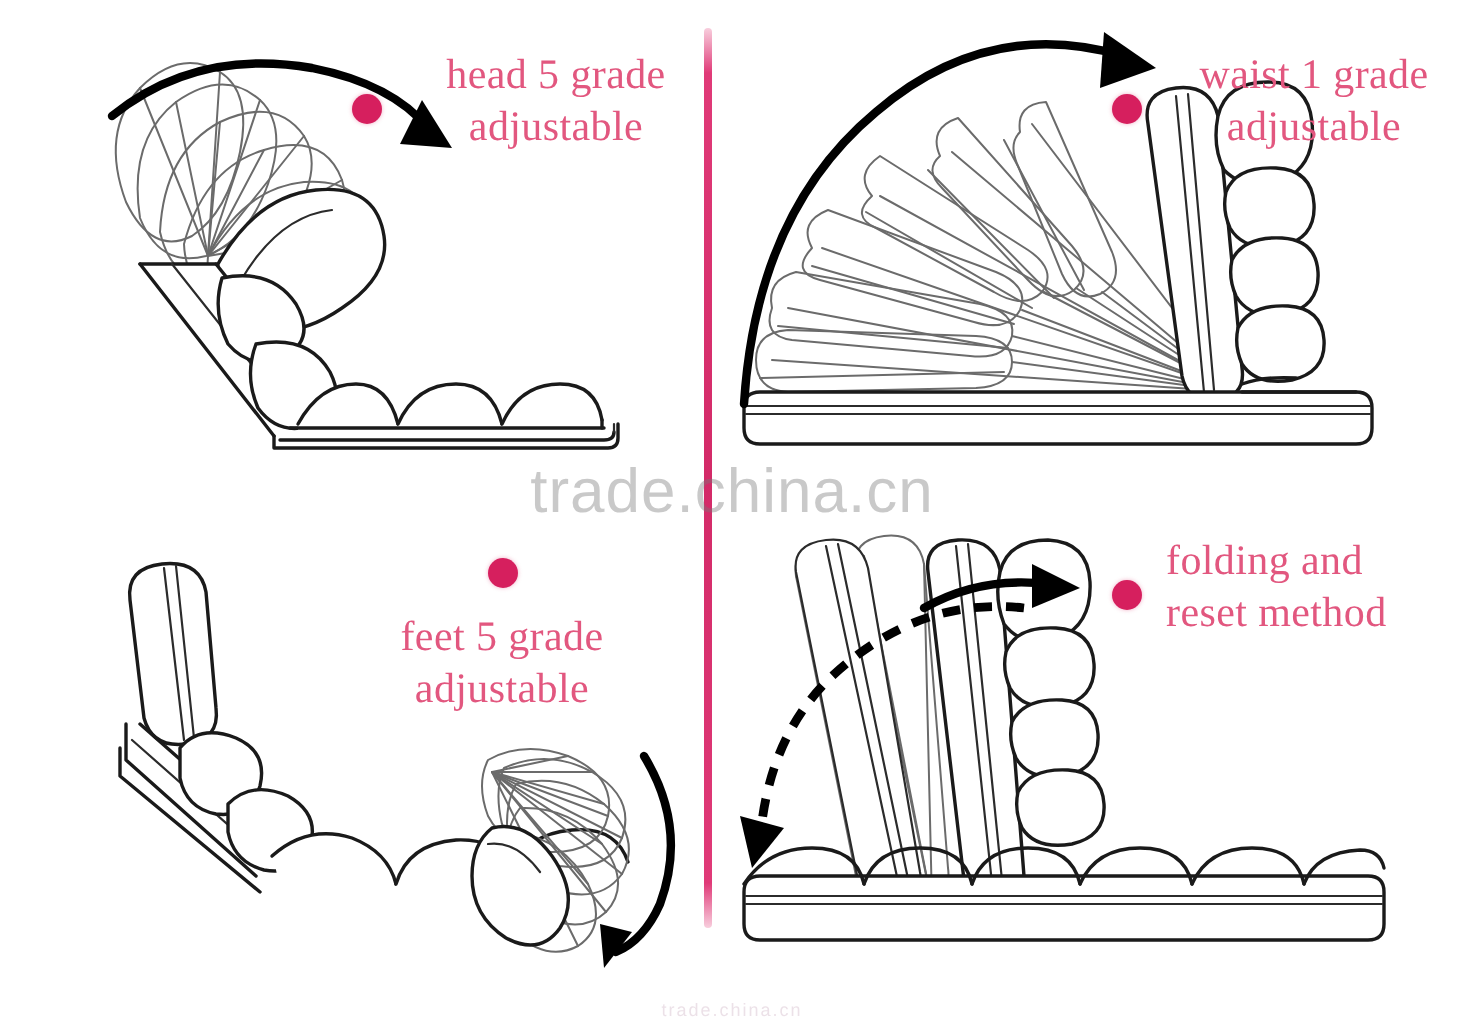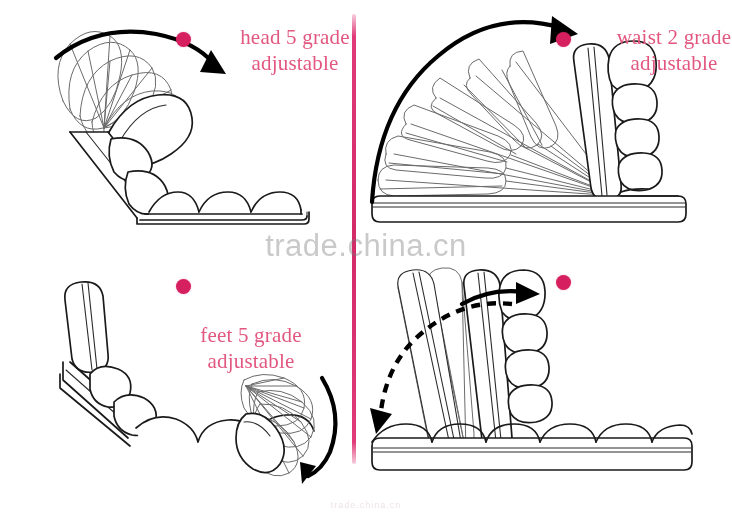--- a/index.html
+++ b/index.html
@@ -31,22 +31,22 @@
         #d32a68 50%,
         #e03a78 95%,
         rgba(226,60,120,0.25) 100%);
     border-radius: 3px;
   }
 
   
   .label-block {
     position: absolute;
     display: flex;
-    align-items: flex-start;
-    gap: 29px;
+    align-items: center;
+    gap: 12px;
   }
   .bullet {
     width: 15px;
     height: 15px;
     border-radius: 50%;
     background: #d61f5e;
     flex: 0 0 auto;
     margin-top: 7px;
     box-shadow: 0 0 2px rgba(214,31,94,0.35);
   }
@@ -352,30 +352,32 @@
   </div>
 
   <div class="label-block lbl-head">
     <span class="bullet"></span>
     <span class="label-text">head 5 grade
 adjustable</span>
   </div>
 
   <div class="label-block lbl-waist">
     <span class="bullet"></span>
-    <span class="label-text">waist 2 grade
+    <span class="label-text">waist 1 grade
 adjustable</span>
   </div>
 
   <div class="label-block lbl-feet">
     <span class="bullet"></span>
     <span class="label-text">feet 5 grade
 adjustable</span>
   </div>
 
   <div class="label-block lbl-fold">
     <span class="bullet"></span>
+    <span class="label-text">folding and
+reset method</span>
   </div>
 
   <div class="watermark">trade.china.cn</div>
   <div class="wm-faint">trade.china.cn</div>
 
 </div>
 
 </body></html>

